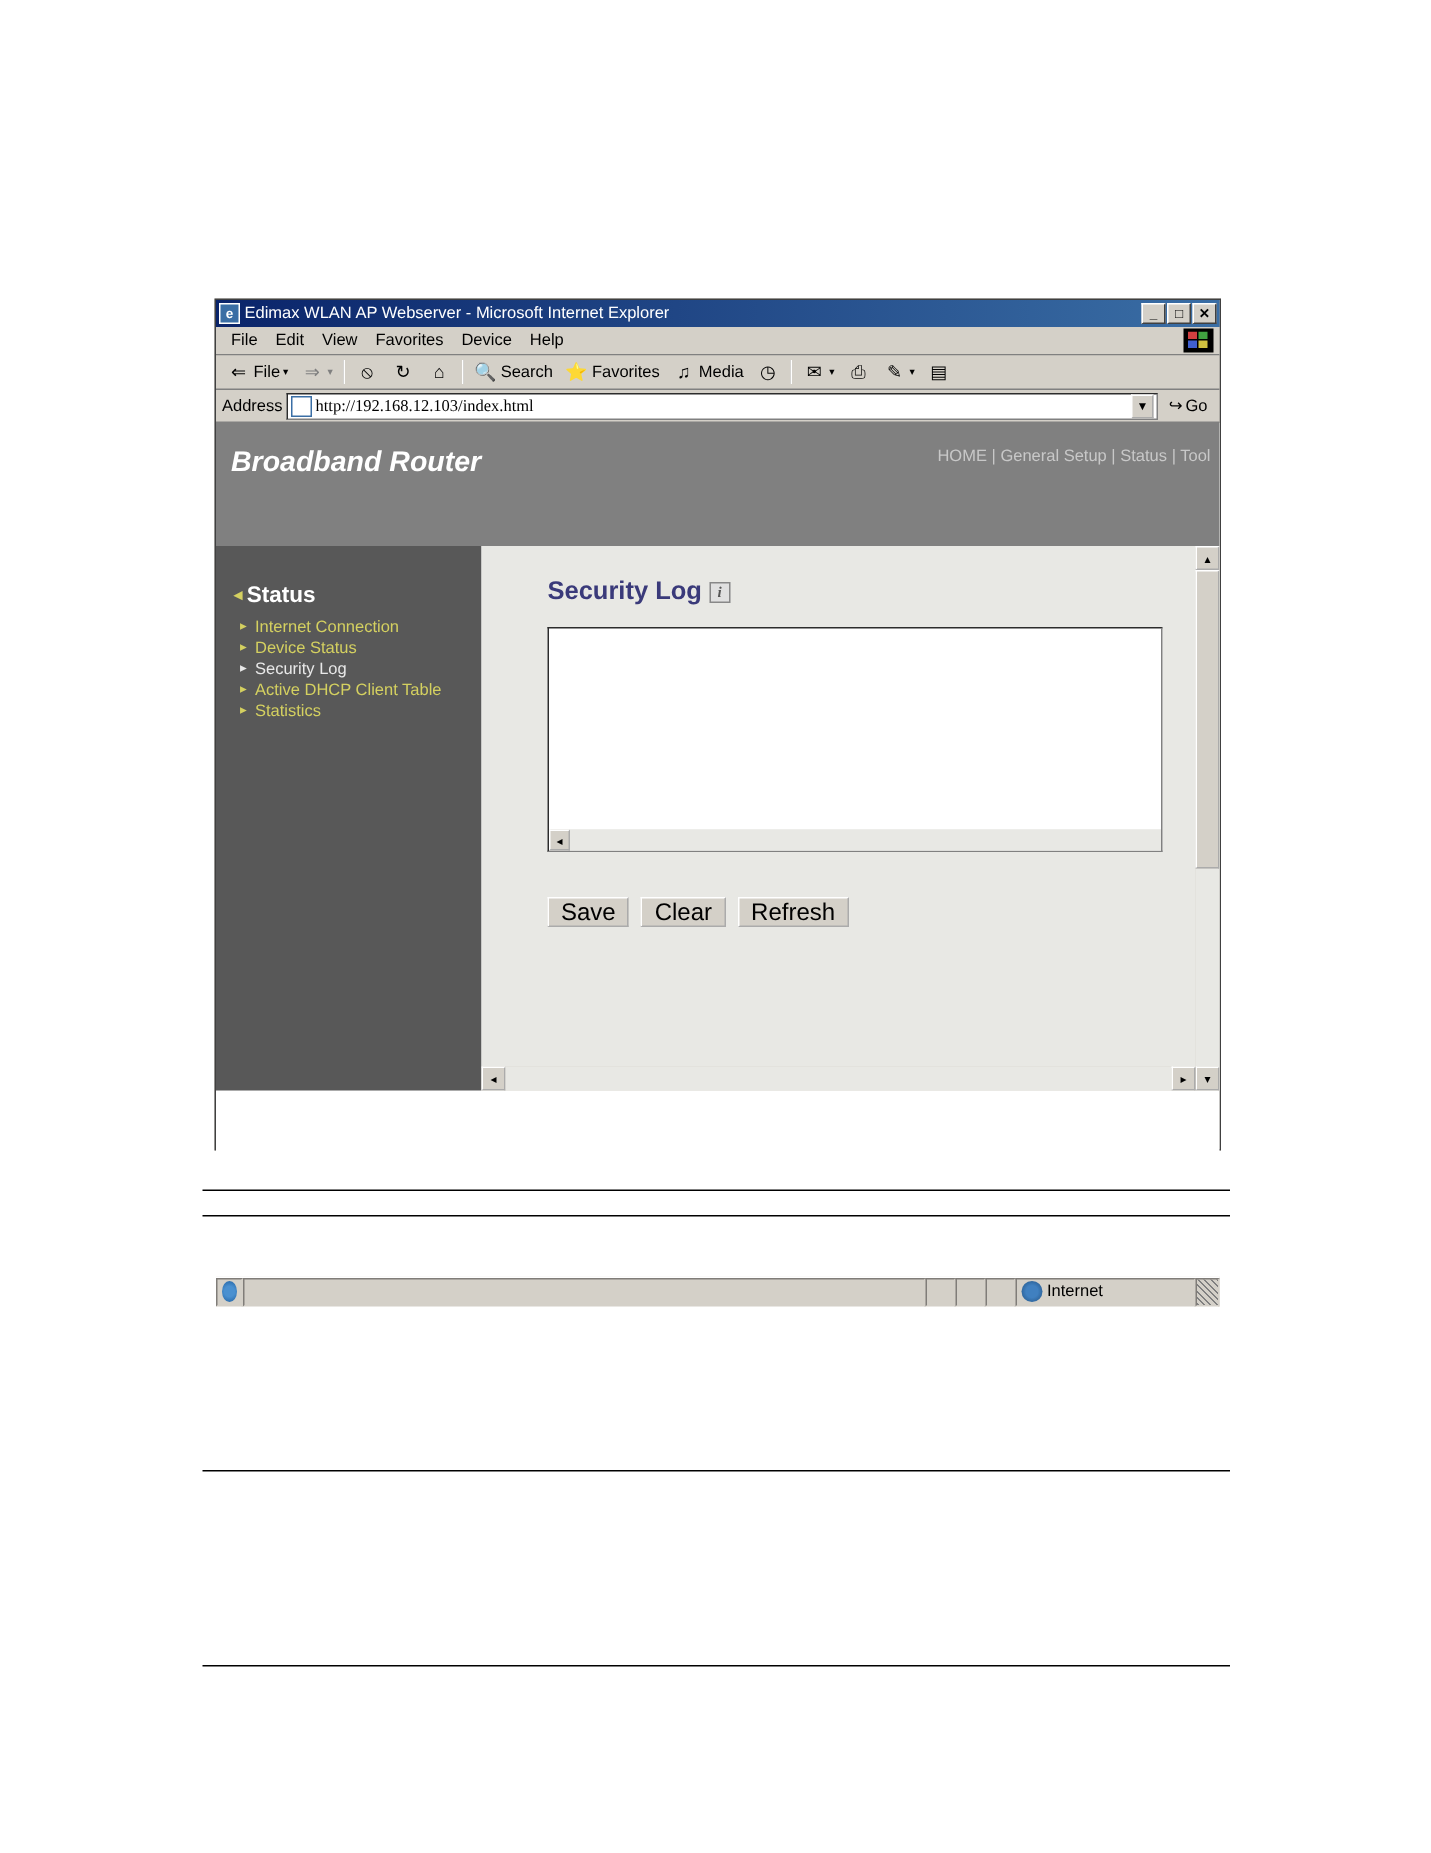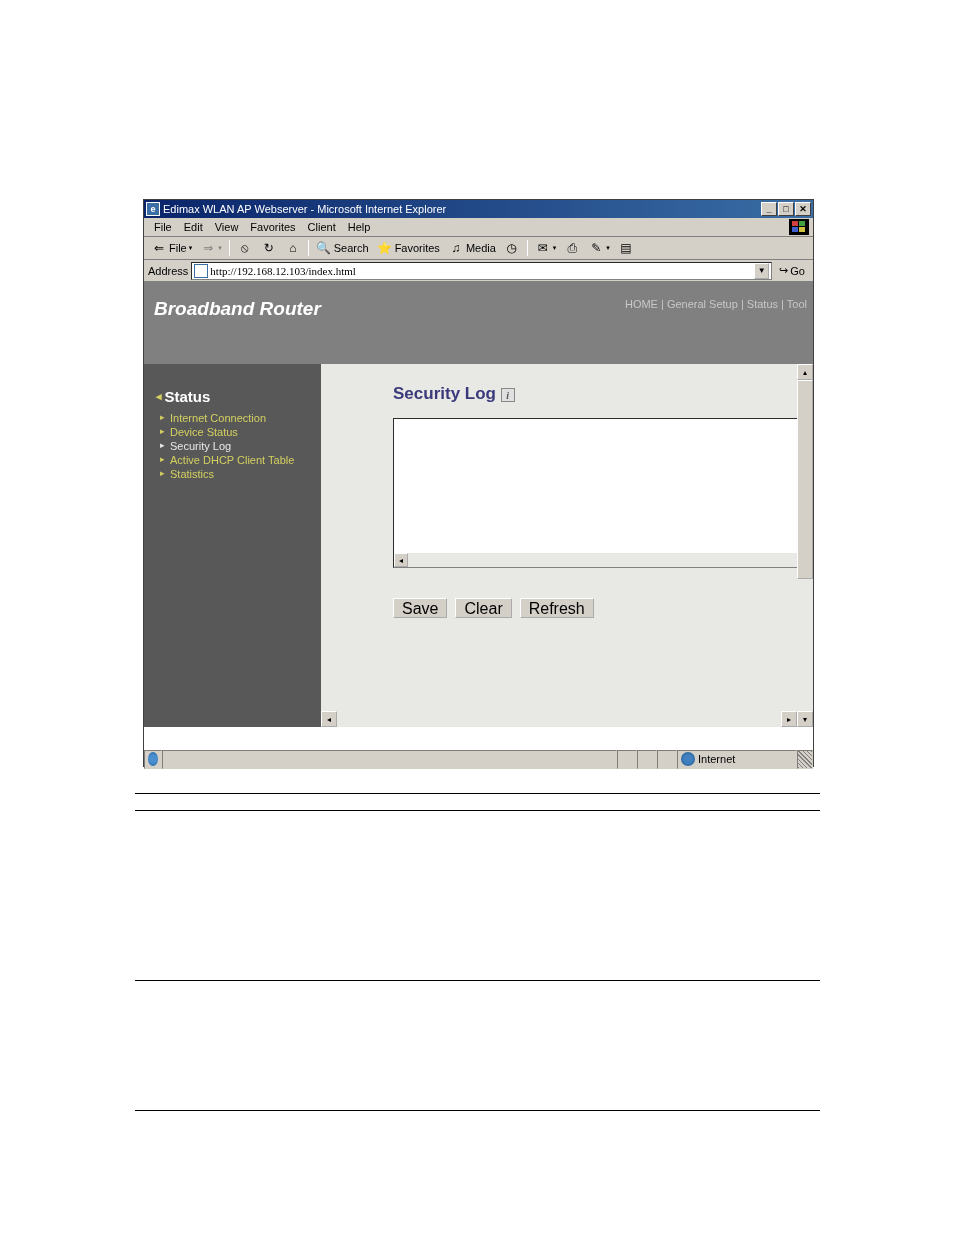--- a/index.html
+++ b/index.html
@@ -159,21 +159,21 @@
   }
   .go-btn {
     display: flex;
     align-items: center;
     gap: 2px;
     padding: 0 4px;
     font-size: 11px;
   }
   .content-area {
     position: relative;
-    height: 467px;
+    height: 569px;
     background: #fff;
     overflow: hidden;
   }
   .router-header {
     height: 82px;
     background: #808080;
     position: relative;
   }
   .router-title {
     position: absolute;
@@ -276,21 +276,21 @@
     width: 16px;
     background: #d4d0c8;
     border: 1px outset #fff;
     display: flex;
     align-items: center;
     justify-content: center;
     font-size: 8px;
   }
   .scroll-track-h { flex: 1; background: #e8e8e4; }
   .main-content {
-    padding: 20px 30px 10px 72px;
+    padding: 20px 30px 10px 44px;
   }
   .page-heading {
     color: #3a3a7a;
     font-size: 17px;
     font-weight: bold;
     font-family: Arial, sans-serif;
     margin-bottom: 14px;
   }
   .help-icon {
     display: inline-block;
@@ -401,21 +401,21 @@
       <div class="titlebar-btn">□</div>
       <div class="titlebar-btn">✕</div>
     </div>
   </div>
 
   <div class="menubar">
     <span class="menubar-item">File</span>
     <span class="menubar-item">Edit</span>
     <span class="menubar-item">View</span>
     <span class="menubar-item">Favorites</span>
-    <span class="menubar-item">Client</span>
+    <span class="menubar-item">Device</span>
     <span class="menubar-item">Help</span>
     <span class="spacer"></span>
     <span class="windows-logo">
       <svg viewBox="0 0 14 12">
           <rect x="0" y="0" width="6" height="5" fill="#d04040"></rect>
           <rect x="7" y="0" width="6" height="5" fill="#40a040"></rect>
           <rect x="0" y="6" width="6" height="5" fill="#4060d0"></rect>
           <rect x="7" y="6" width="6" height="5" fill="#d0c040"></rect>
         </svg>
     </span>

